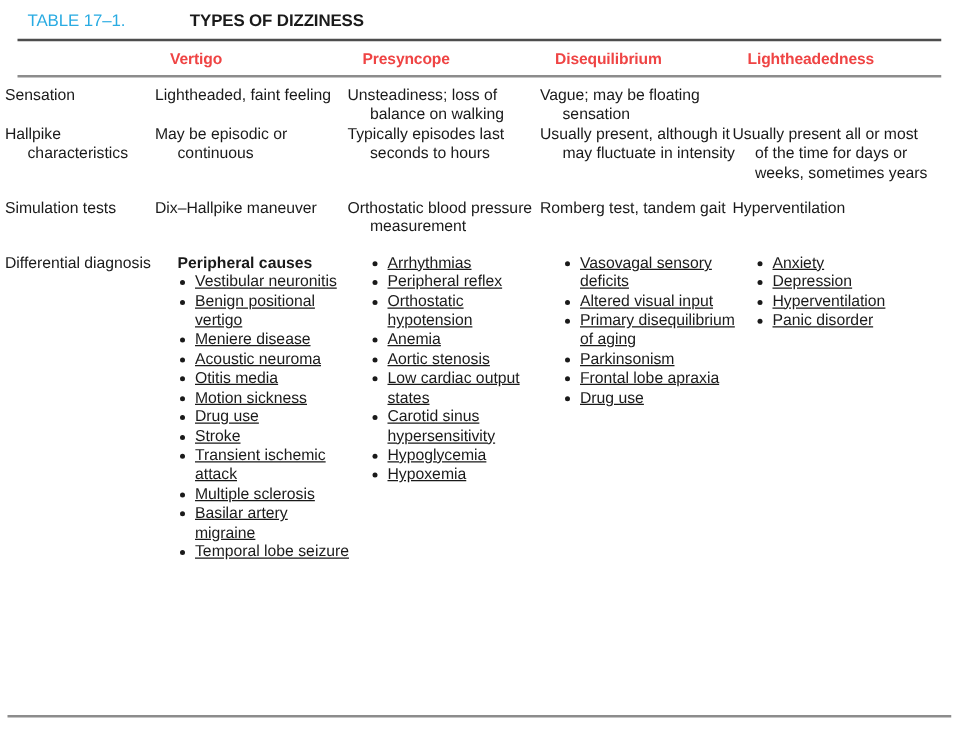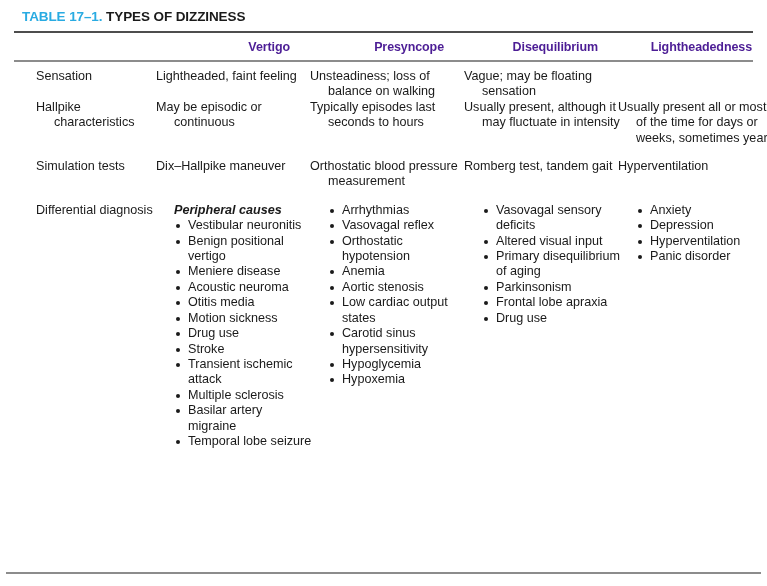--- a/index.html
+++ b/index.html
@@ -26,60 +26,60 @@
   
   .title-bar {
     padding: 9px 0 7px 14px;
     font-size: 13.5px;
     font-weight: bold;
     letter-spacing: -0.1px;
     white-space: nowrap;
   }
   .title-number {
     color: #29abe2;
-    font-weight: bold;
+    font-weight: normal;
   }
   .title-text {
     color: #1a1a1a;
     font-weight: bold;
+    margin-left: 48px;
   }
 
   
   .rule-dark {
     height: 2px;
     background: #4d4d4d;
     margin: 0 6px 0 6px;
   }
   .rule-gray {
     height: 2px;
     background: #8c8c8c;
     margin: 0 6px 0 6px;
   }
 
   
   .head-row {
     display: flex;
     padding: 7px 0 6px 0;
   }
   .head-cell {
-    color: #4c1d95;
+    color: #ef4444;
     font-size: 12.5px;
     font-weight: bold;
-    text-align: right;
+    text-align: left;
     letter-spacing: -0.1px;
   }
 
   
   .c-label { width: 128px; flex: 0 0 128px; }
   .c-data  { width: 154px; flex: 0 0 154px; }
 
   
   .body-area {
     padding-top: 7px;
-    margin-left: 32px;
   }
   .row {
     display: flex;
     align-items: flex-start;
   }
   .cell {
     font-size: 12.6px;
     line-height: 15.4px;
     box-sizing: border-box;
     padding-right: 10px;
@@ -94,30 +94,30 @@
   
   .hang {
     padding-left: 18px;
     text-indent: -18px;
   }
   .row-gap-md { height: 13px; }
 
   
   .subhead {
     font-weight: bold;
-    font-style: italic;
     font-size: 12.6px;
     line-height: 15.4px;
   }
 
   
   ul.bullets {
     list-style: none;
     margin: 0;
     padding: 0;
+    text-decoration: underline;
   }
   ul.bullets > li {
     position: relative;
     padding-left: 14px;
     font-size: 12.6px;
     line-height: 15.4px;
   }
   ul.bullets > li::before {
     content: "";
     position: absolute;
@@ -207,21 +207,21 @@
           <li>Transient ischemic attack</li>
           <li>Multiple sclerosis</li>
           <li>Basilar artery migraine</li>
           <li>Temporal lobe seizure</li>
         </ul>
       </div>
 
       <div class="cell c-data">
         <ul class="bullets">
           <li>Arrhythmias</li>
-          <li>Vasovagal reflex</li>
+          <li>Peripheral reflex</li>
           <li>Orthostatic hypotension</li>
           <li>Anemia</li>
           <li>Aortic stenosis</li>
           <li>Low cardiac output states</li>
           <li>Carotid sinus hypersensitivity</li>
           <li>Hypoglycemia</li>
           <li>Hypoxemia</li>
         </ul>
       </div>
 

